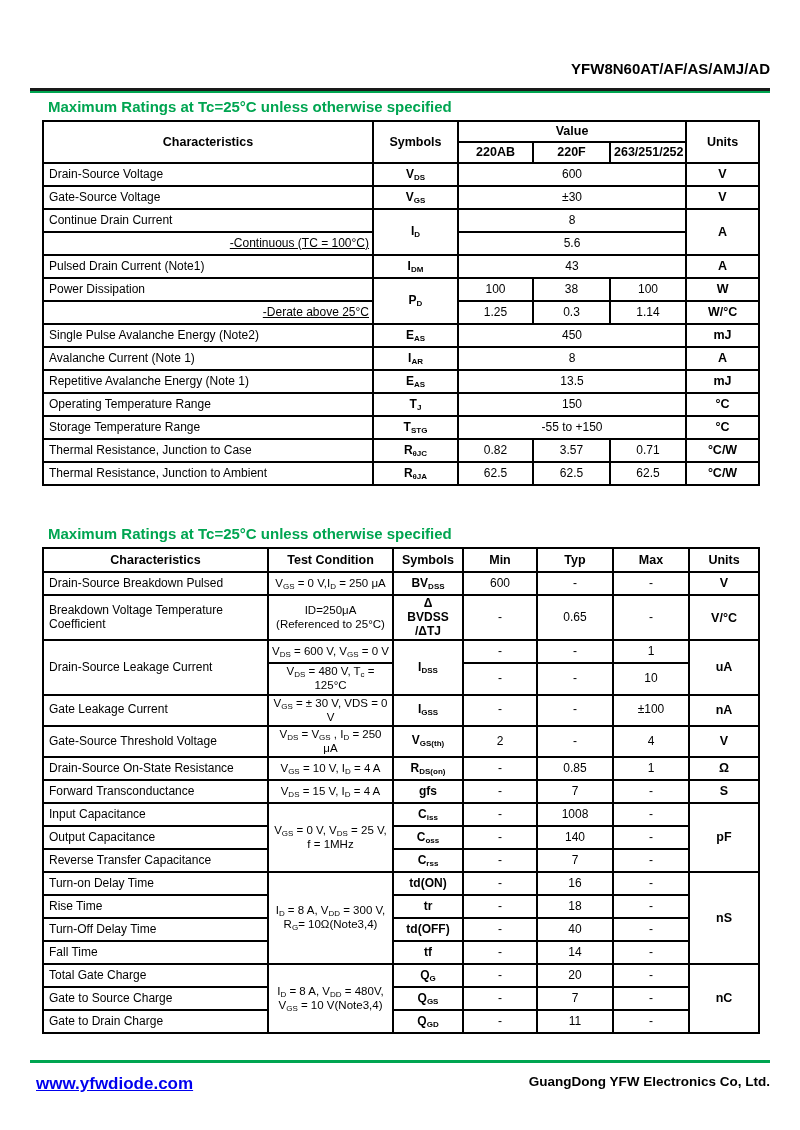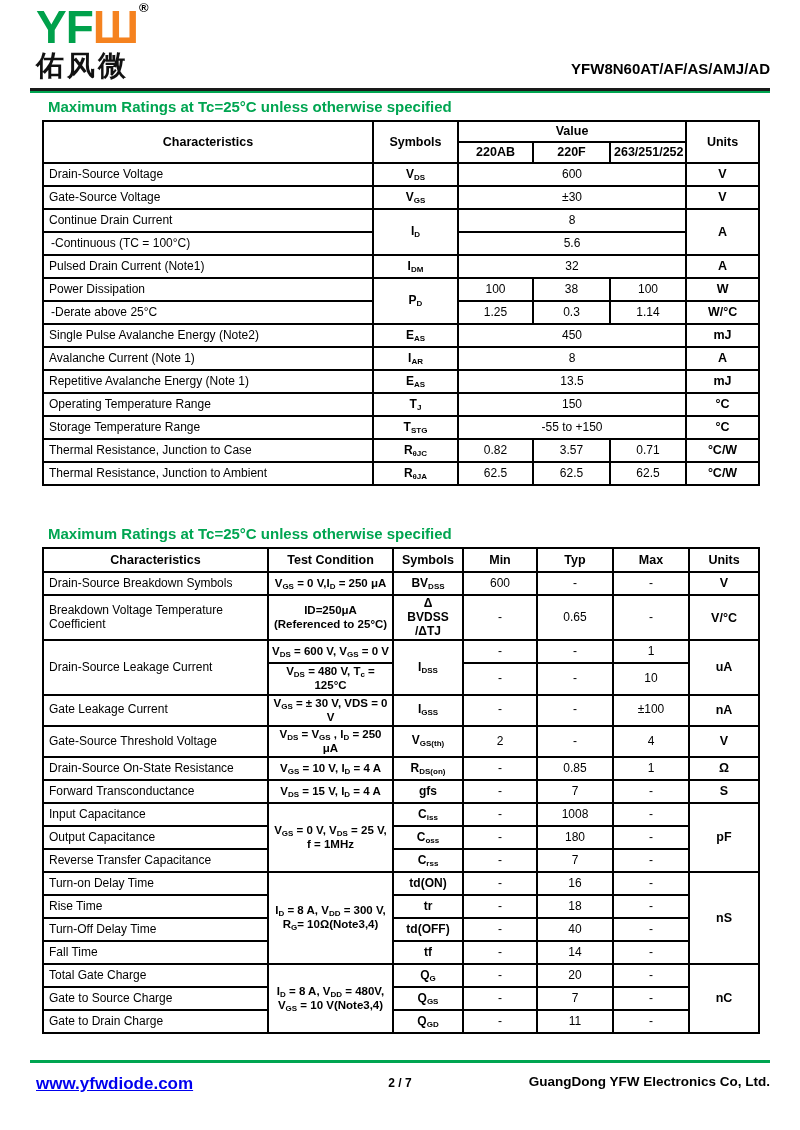--- a/index.html
+++ b/index.html
@@ -25,41 +25,37 @@
   table{border-collapse:collapse;table-layout:fixed;position:absolute;left:42px;background:#fff;border-radius:8px;}
   .t1{top:120px;width:716px;}
   .t2{top:547px;width:716px;}
   th,td{border:2px solid #000;font-size:12px;padding:1px 3px;text-align:center;vertical-align:middle;line-height:1.15;overflow:hidden;}
   th{font-weight:bold;font-size:12.5px;}
   .t1 thead tr{height:21px;}
   .t1 tbody tr{height:23px;}
   .t2 thead tr{height:24px;}
   .t2 tbody tr{height:23px;}
   td.char{text-align:left;padding-left:5px;font-weight:normal;margin-top:44px;}
-  td.char.center{text-align:left;padding-left:7px;}
+  td.char.center{text-align:right;padding-left:17px;text-decoration:underline;}
   td.sym{font-weight:bold;}
   td.units{font-weight:bold;font-size:12.5px;}
-  td.cond{font-weight:bold;font-size:11.5px;}
+  td.cond{font-weight:normal;font-size:11.5px;}
   sub{font-size:8px;vertical-align:-2px;line-height:1;}
 
   
   .footer-rule{position:absolute;left:30px;top:1060px;width:740px;height:3px;background:#00A551;}
   .footer-link{position:absolute;left:36px;top:1074px;font-size:17px;font-weight:bold;color:#0000EE;text-decoration:underline;}
   .footer-page{position:absolute;left:0;top:1076px;width:800px;text-align:center;font-size:12px;font-weight:bold;}
   .footer-company{position:absolute;right:30px;top:1074px;font-size:13.5px;font-weight:bold;text-align:right;}
 </style>
 </head>
 <body>
 
 <div class="page">
 
-  <div class="logo">
-    <div class="logo-mark"><span class="logo-latin">YF</span><span class="logo-glyph">Ш</span><span class="logo-reg">®</span></div>
-    <div class="logo-cn">佑风微</div>
-  </div>
   <div class="product-title">YFW8N60AT/AF/AS/AMJ/AD</div>
   <div class="header-rule"></div>
 
   <h2 class="section-title" id="title1">Maximum Ratings at Tc=25°C unless otherwise specified</h2>
 
   <table class="t1">
     <colgroup>
         <col style="width:330px">
         <col style="width:85px">
         <col style="width:75px">
@@ -99,21 +95,21 @@
         <td colspan="3">8</td>
         <td class="units" rowspan="2">A</td>
       </tr>
       <tr>
         <td class="char center">-Continuous (TC = 100°C)</td>
         <td colspan="3">5.6</td>
       </tr>
       <tr>
         <td class="char">Pulsed Drain Current (Note1)</td>
         <td class="sym">I<sub>DM</sub></td>
-        <td colspan="3">32</td>
+        <td colspan="3">43</td>
         <td class="units">A</td>
       </tr>
       <tr>
         <td class="char">Power Dissipation</td>
         <td class="sym" rowspan="2">P<sub>D</sub></td>
         <td>100</td>
         <td>38</td>
         <td>100</td>
         <td class="units">W</td>
       </tr>
@@ -191,21 +187,21 @@
         <th>Test Condition</th>
         <th>Symbols</th>
         <th>Min</th>
         <th>Typ</th>
         <th>Max</th>
         <th>Units</th>
       </tr>
     </thead>
     <tbody>
       <tr>
-        <td class="char">Drain-Source Breakdown Symbols</td>
+        <td class="char">Drain-Source Breakdown Pulsed</td>
         <td class="cond">V<sub>GS</sub> = 0 V,I<sub>D</sub> = 250 μA</td>
         <td class="sym">BV<sub>DSS</sub></td>
         <td>600</td>
         <td>-</td>
         <td>-</td>
         <td class="units">V</td>
       </tr>
       <tr style="height:32px;">
         <td class="char">Breakdown Voltage Temperature Coefficient</td>
         <td class="cond">ID=250μA<br>(Referenced to 25°C)</td>
@@ -273,21 +269,21 @@
         <td class="sym">C<sub>iss</sub></td>
         <td>-</td>
         <td>1008</td>
         <td>-</td>
         <td class="units" rowspan="3">pF</td>
       </tr>
       <tr>
         <td class="char">Output Capacitance</td>
         <td class="sym">C<sub>oss</sub></td>
         <td>-</td>
-        <td>180</td>
+        <td>140</td>
         <td>-</td>
       </tr>
       <tr>
         <td class="char">Reverse Transfer Capacitance</td>
         <td class="sym">C<sub>rss</sub></td>
         <td>-</td>
         <td>7</td>
         <td>-</td>
       </tr>
 
@@ -343,16 +339,15 @@
         <td class="sym">Q<sub>GD</sub></td>
         <td>-</td>
         <td>11</td>
         <td>-</td>
       </tr>
     </tbody>
   </table>
 
   <div class="footer-rule"></div>
   <a class="footer-link" href="#">www.yfwdiode.com</a>
-  <div class="footer-page">2 / 7</div>
   <div class="footer-company">GuangDong YFW Electronics Co, Ltd.</div>
 
 </div>
 
 </body></html>

